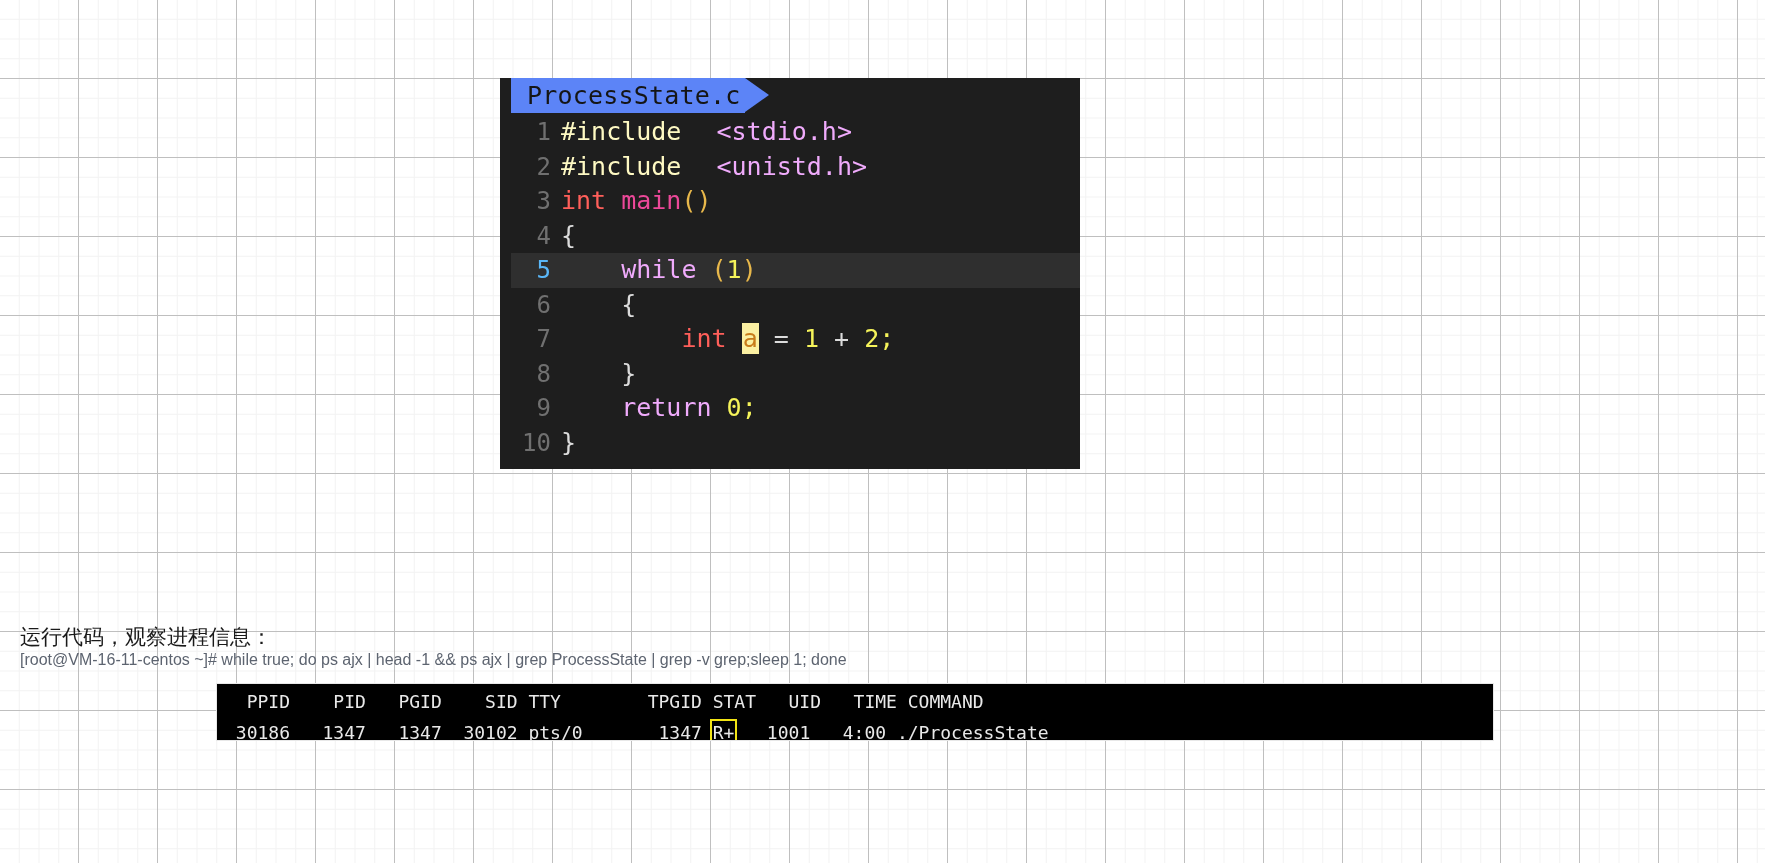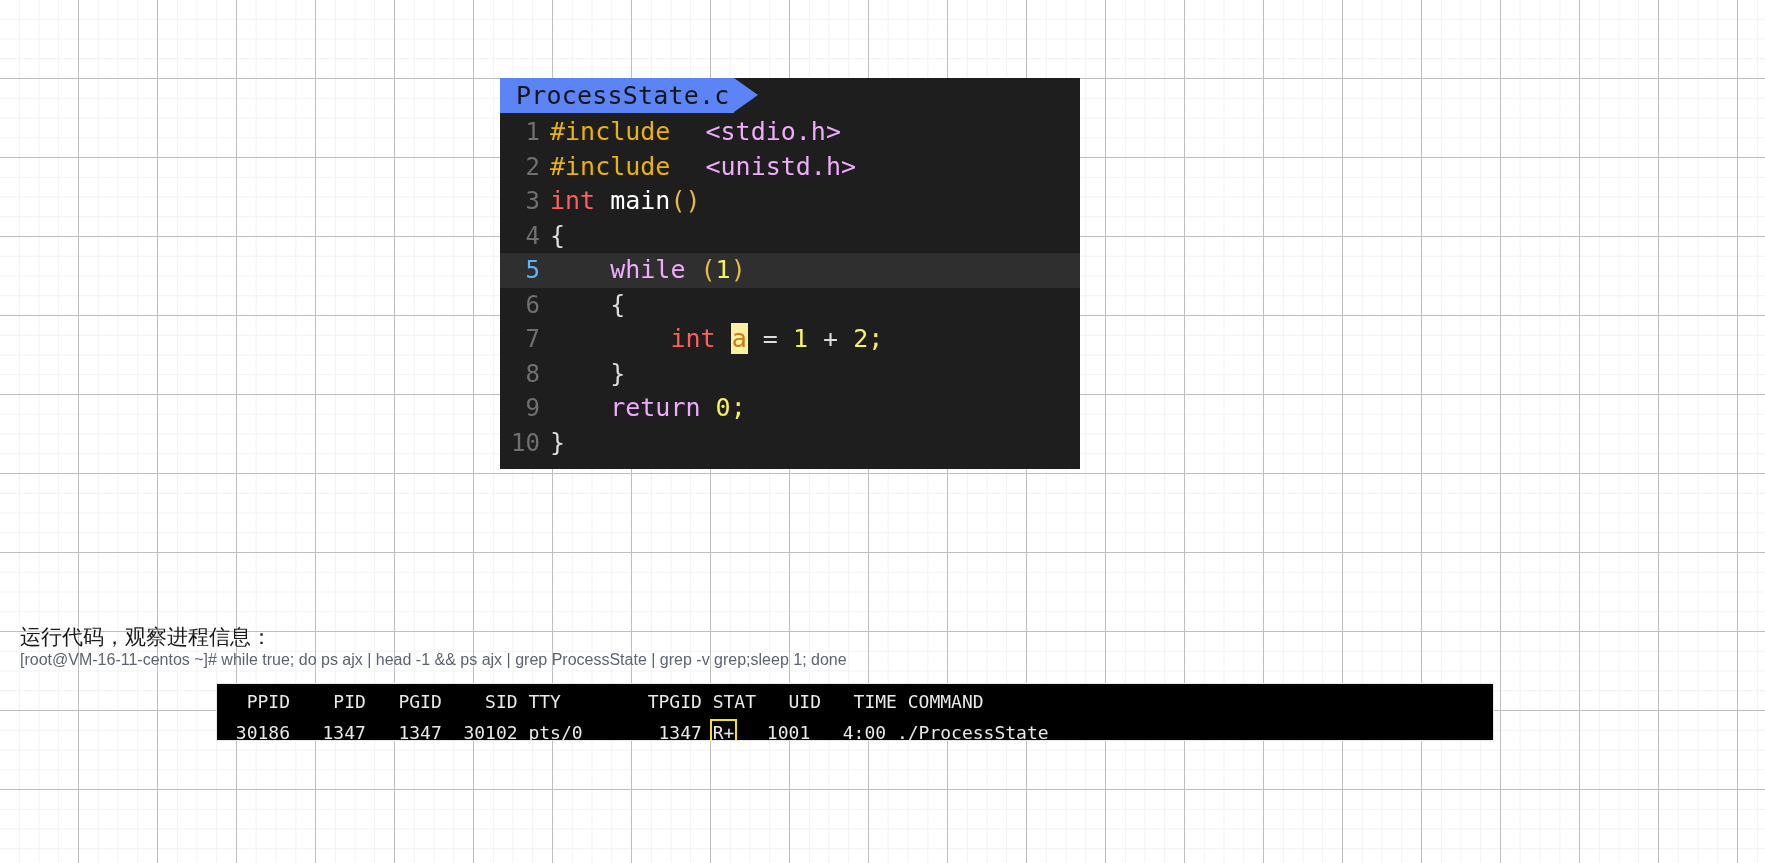--- a/index.html
+++ b/index.html
@@ -30,20 +30,21 @@
   
   .code-card {
     position: absolute;
     left: 500px;
     top: 78px;
     width: 580px;
     background: #1e1e1e;
     font-family: "DejaVu Sans Mono", "Liberation Mono", monospace;
     box-sizing: border-box;
     padding-bottom: 9px;
+    padding-left: 11px;
   }
   .code-tabbar {
     position: relative;
     height: 35px;
   }
   .code-tab {
     position: relative;
     display: inline-flex;
     align-items: center;
     height: 35px;
@@ -84,24 +85,24 @@
     padding-right: 10px;
     color: #707070;
     font-size: 24px;
     box-sizing: border-box;
     user-select: none;
   }
   .code-line.active .ln { color: #5ab7f8; }
   .code-src { flex: 1 1 auto; }
 
   
-  .t-pre    { color: #eab308; }         
+  .t-pre    { color: #fef9c3; }         
   .t-hdr    { color: #f0abfc; margin-left: 20px; }         
   .t-type   { color: #ff5f5a; }         
-  .t-fn     { color: #ffffff; text-align: right; }         
+  .t-fn     { color: #ec4899; text-align: right; }         
   .t-punct  { color: #dcdcdc; }         
   .t-paren  { color: #e8b84b; }         
   .t-kw     { color: #f0abfc; }         
   .t-num    { color: #f5f35a; }         
   .t-num0   { color: #f5f35a; }
   .t-var-hl {
     background: #fbf0a2;
     color: #c87b1a;
     padding: 1px 1px;
   }

